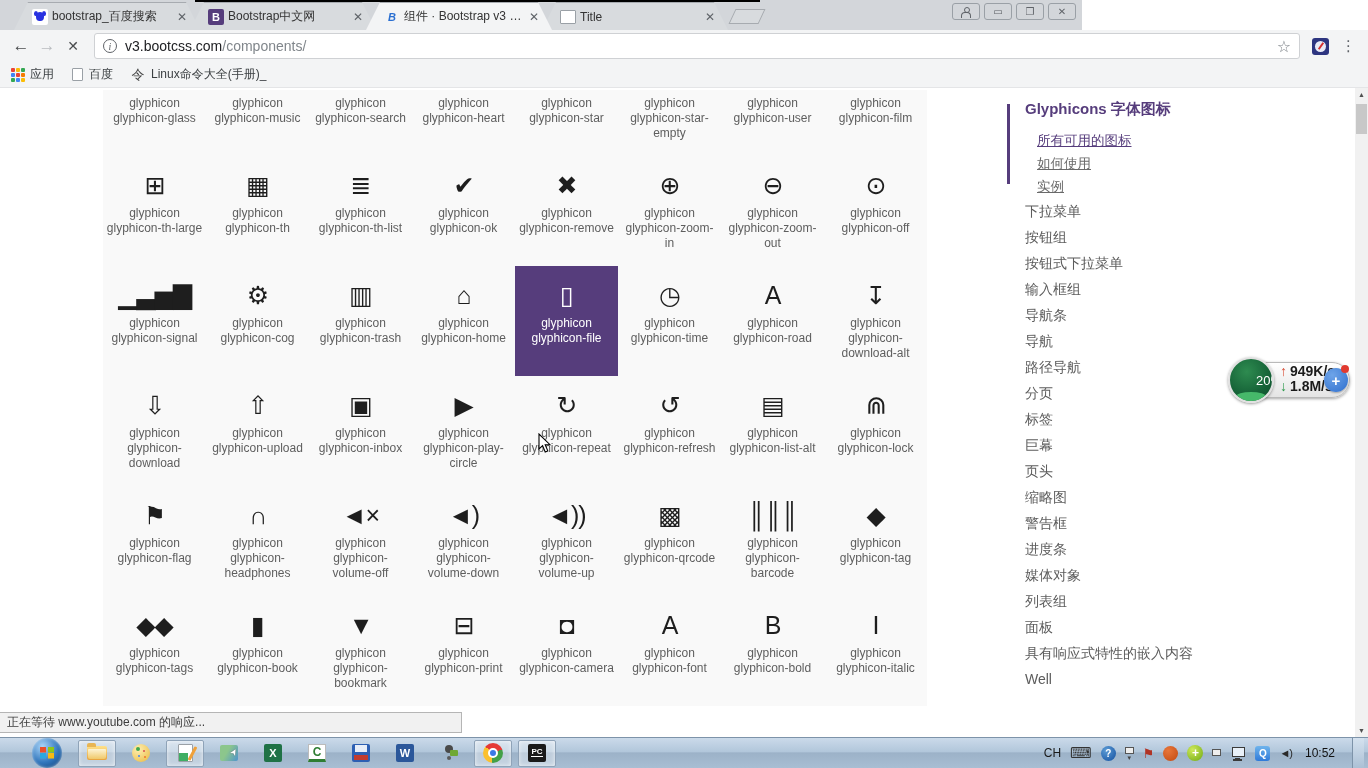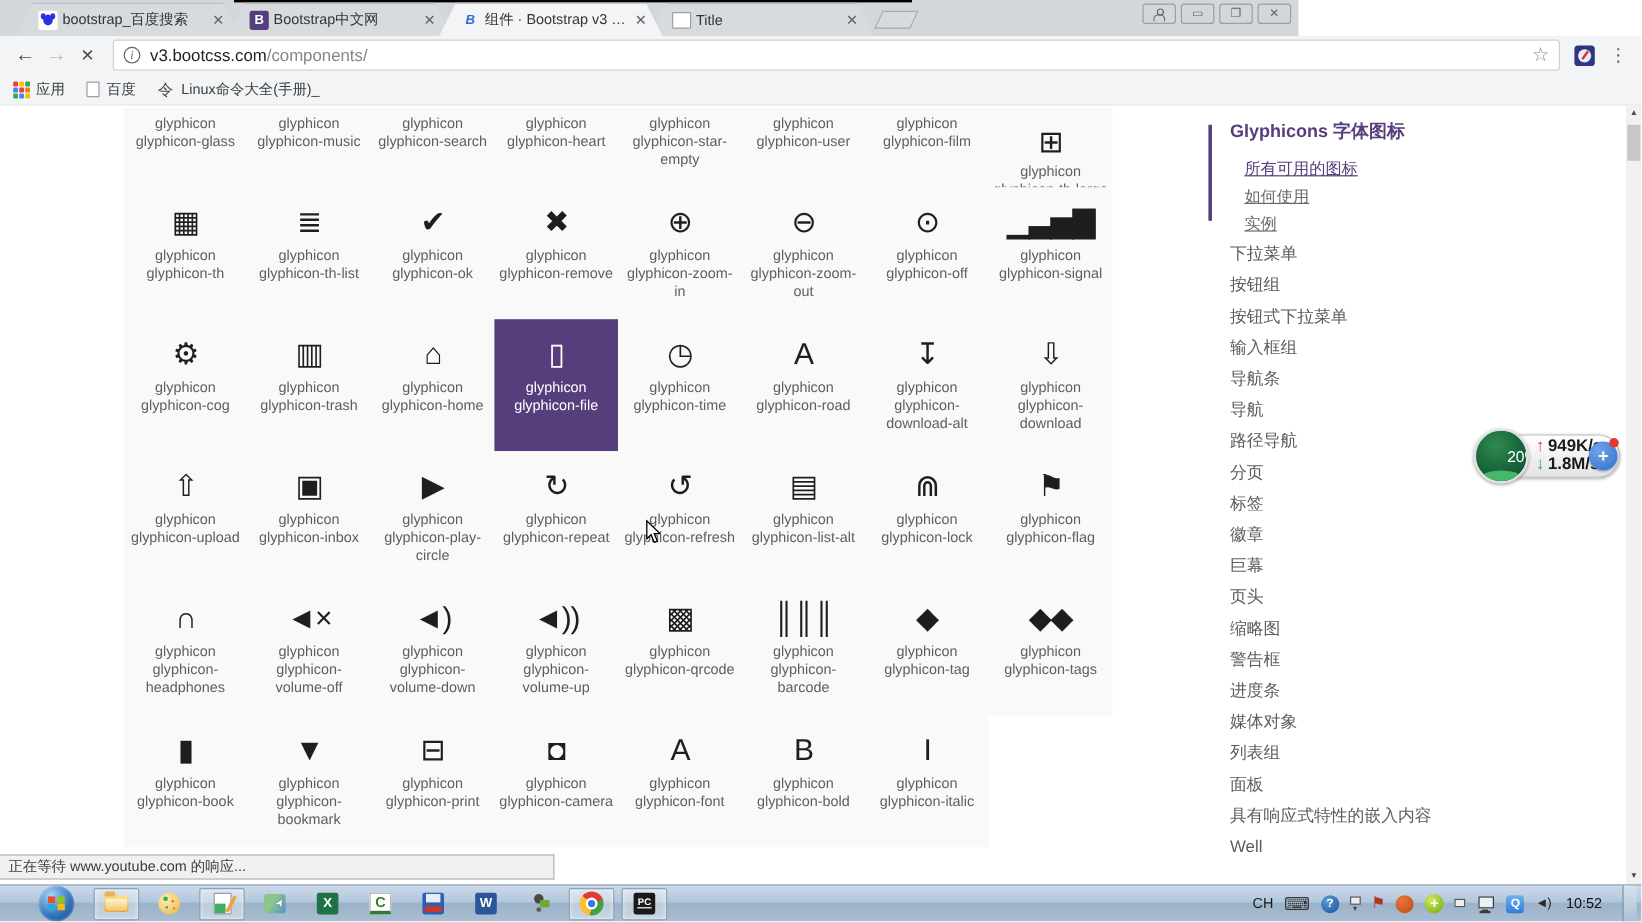--- a/index.html
+++ b/index.html
@@ -276,20 +276,24 @@
         <div class="cell clipped">
 
           <span class="cell-label">glyphicon glyphicon-search</span>
         </div>
 
         <div class="cell clipped">
 
           <span class="cell-label">glyphicon glyphicon-heart</span>
         </div>
 
+        <div class="cell clipped">
+
+          <span class="cell-label">glyphicon glyphicon-star</span>
+        </div>
 
         <div class="cell clipped">
 
           <span class="cell-label">glyphicon glyphicon-star-empty</span>
         </div>
 
         <div class="cell clipped">
 
           <span class="cell-label">glyphicon glyphicon-user</span>
         </div>
@@ -522,21 +526,20 @@
           <a class="side-item">导航条</a>
 
           <a class="side-item">导航</a>
 
           <a class="side-item">路径导航</a>
 
           <a class="side-item">分页</a>
 
           <a class="side-item">标签</a>
 
-          <a class="side-item">徽章</a>
 
           <a class="side-item">巨幕</a>
 
           <a class="side-item">页头</a>
 
           <a class="side-item">缩略图</a>
 
           <a class="side-item">警告框</a>
 
           <a class="side-item">进度条</a>

